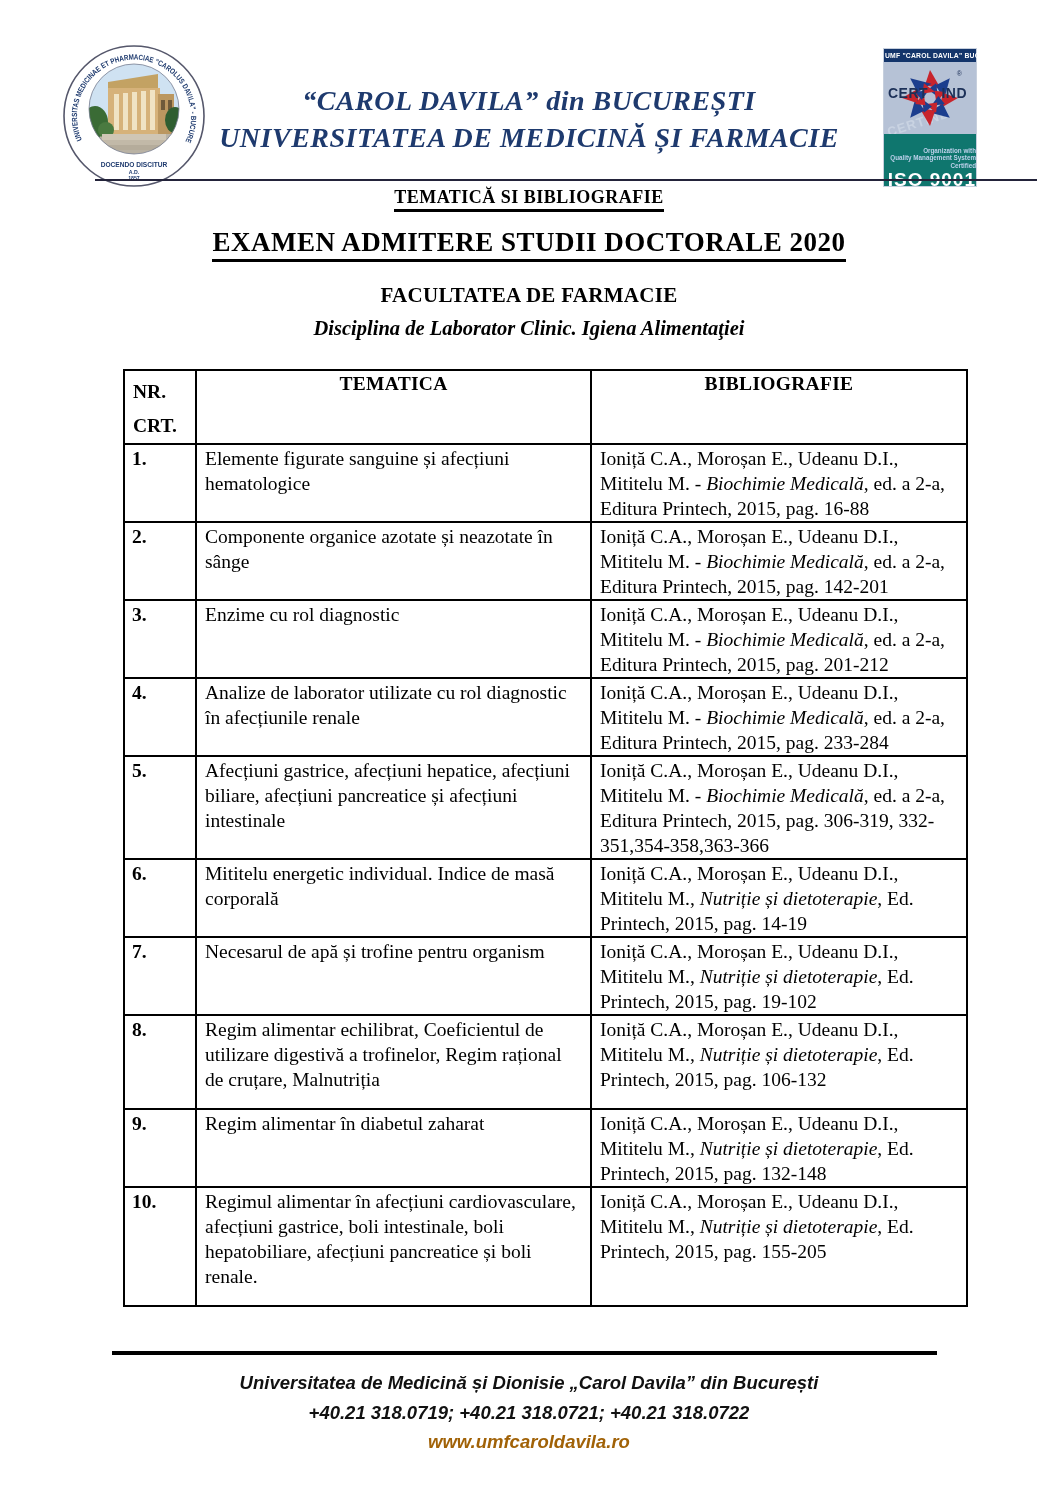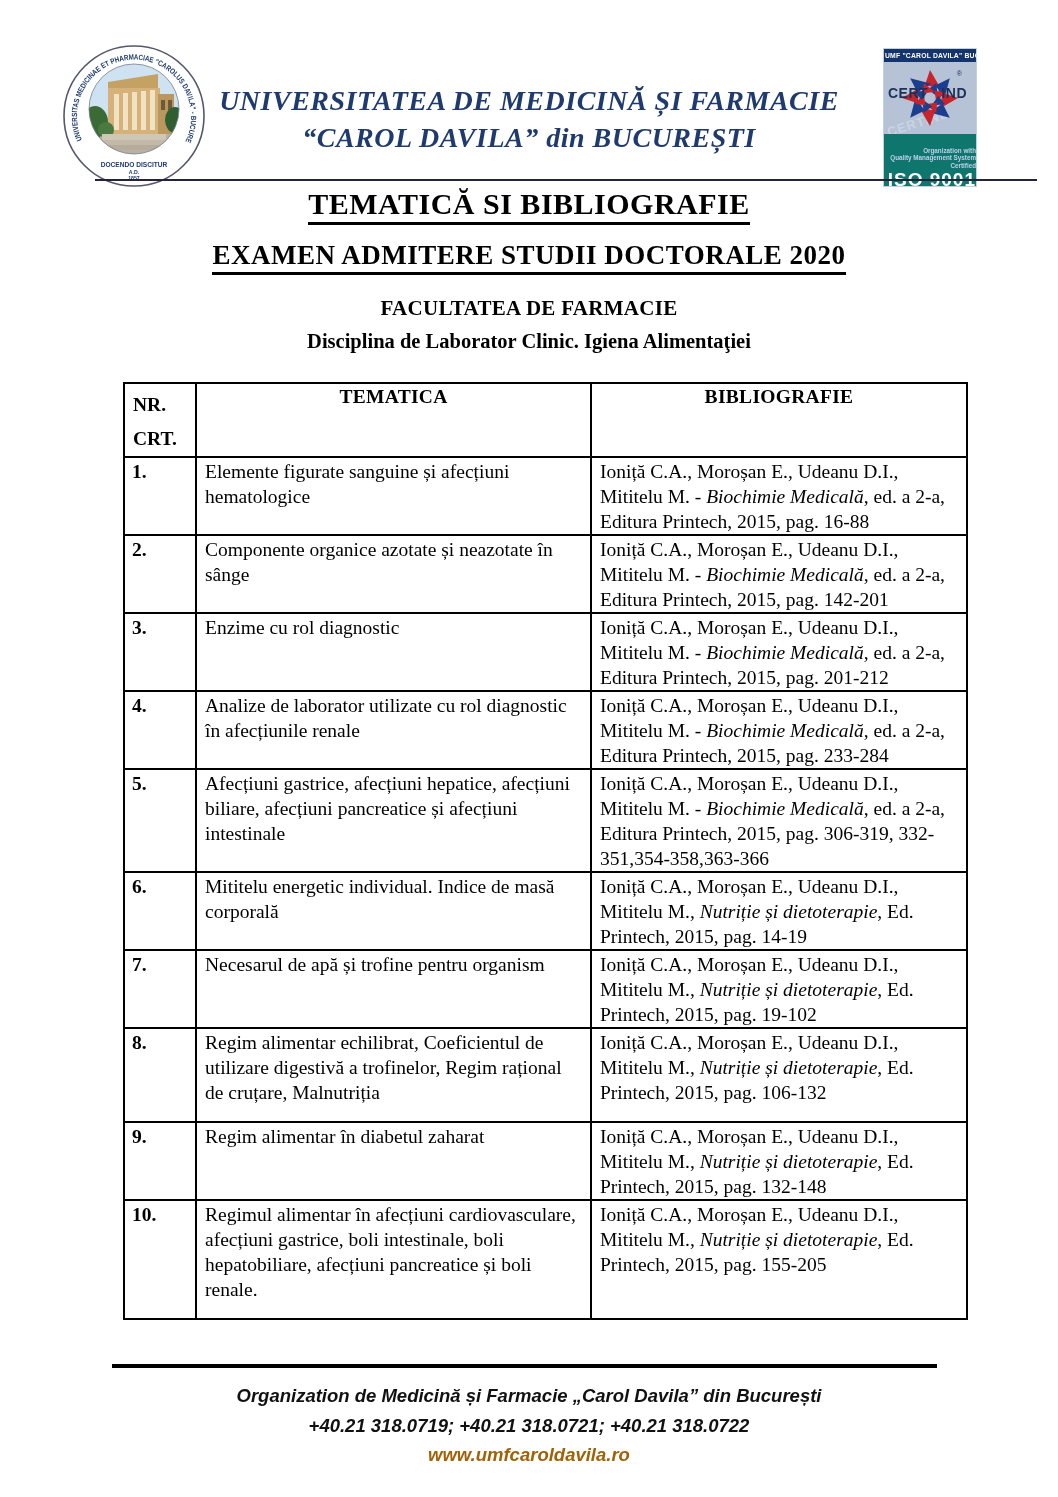--- a/index.html
+++ b/index.html
@@ -45,24 +45,24 @@
   .badge-bottom { background:#0f766e; color:#fff; text-align:right; padding-top:13px; height:52px; }
   .badge-org { font-size:6.3px; line-height:7.4px; font-weight:bold; color:#bcd0ea; }
   .badge-iso { font-size:19px; font-weight:bold; letter-spacing:1px; line-height:21px; color:#ffffff; }
   .badge-certline { font-size:10.5px; font-weight:bold; color:#ffffff; }
 
   
   .flow { position:absolute; top:184px; left:0; width:1058px; }
 
   .doc-title { text-align:center; font-weight:bold; }
   .doc-title .underlined { border-bottom:3px solid #000; padding-bottom:1px; display:inline-block; }
-  .title1 { margin-top:3px;  font-size:30px; letter-spacing:0.5px; }
+  .title1 { margin-top:3px;  font-size:18px; letter-spacing:0.5px; }
   .title2 { margin-top:15px; font-size:27px; letter-spacing:0.5px; }
   .faculty    { margin-top:21px; text-align:center; font-weight:bold; font-size:21px;   letter-spacing:0.3px; }
-  .discipline { margin-top:9px;  text-align:center; font-weight:bold; font-size:20.5px; }
+  .discipline { margin-top:9px;  text-align:center; font-weight:bold; font-size:20.5px;font-style:italic; }
 
   
   table.main-table {
     margin:29px 0 0 123px; width:843px;
     border-collapse:collapse; table-layout:fixed;
   }
   .main-table th, .main-table td {
     border:2px solid #000; vertical-align:top;
     font-size:19.5px; line-height:25px;
   }
@@ -126,22 +126,22 @@
         <rect x="32" y="101" width="80" height="5" fill="#b5ac9b"></rect>
       </g>
       <circle cx="72" cy="65" r="45" fill="none" stroke="#777d90" stroke-width="0.8"></circle>
       <text x="72" y="123" text-anchor="middle" font-family="Liberation Sans, sans-serif" font-size="6.6" font-weight="bold" fill="#1e3a6e">DOCENDO DISCITUR</text>
       <text x="72" y="130" text-anchor="middle" font-family="Liberation Sans, sans-serif" font-size="5.2" font-weight="bold" fill="#1e3a6e">A.D.</text>
       <text x="72" y="136" text-anchor="middle" font-family="Liberation Sans, sans-serif" font-size="5.2" font-weight="bold" fill="#1e3a6e">1857</text>
     </svg>
   </div>
 
   <div class="uni-title">
+    <div>“CAROL DAVILA” din BUCUREȘTI</div>
     <div>UNIVERSITATEA DE MEDICINĂ ȘI FARMACIE</div>
-    <div>“CAROL DAVILA” din BUCUREȘTI</div>
   </div>
 
   <div class="badge">
     <div class="badge-top">UMF "CAROL DAVILA" BUCUREȘTI</div>
     <div class="badge-body">
       <span class="badge-watermark">CERTIND</span>
       <svg class="pinwheel" width="62" height="62" viewBox="-31 -31 62 62">
         <g>
           <g transform="rotate(0)">
               <path d="M 0 -28 L 11 -9 L -5 -13 Z" fill="#c8242c"></path>
@@ -288,18 +288,18 @@
       <td class="cell-nr">10.</td>
       <td class="cell-tem">Regimul alimentar în afecțiuni cardiovasculare, afecțiuni gastrice, boli intestinale, boli hepatobiliare, afecțiuni pancreatice și boli renale.</td>
       <td class="cell-bib"><span>Ioniță C.A., Moroșan E., Udeanu D.I., Mititelu M., </span><span class="bib-italic">Nutriție și dietoterapie</span><span>, Ed. Printech, 2015, pag. 155-205</span></td>
     </tr>
   </tbody>
     </table>
 
   <div class="footer-rule"></div>
 
   <div class="footer">
-    <div>Organization de Medicină și Farmacie „Carol Davila” din București</div>
+    <div>Universitatea de Medicină și Dionisie „Carol Davila” din București</div>
     <div>+40.21 318.0719; +40.21 318.0721; +40.21 318.0722</div>
     <div class="website">www.umfcaroldavila.ro</div>
   </div>
 
 </div>
 
 </body></html>

